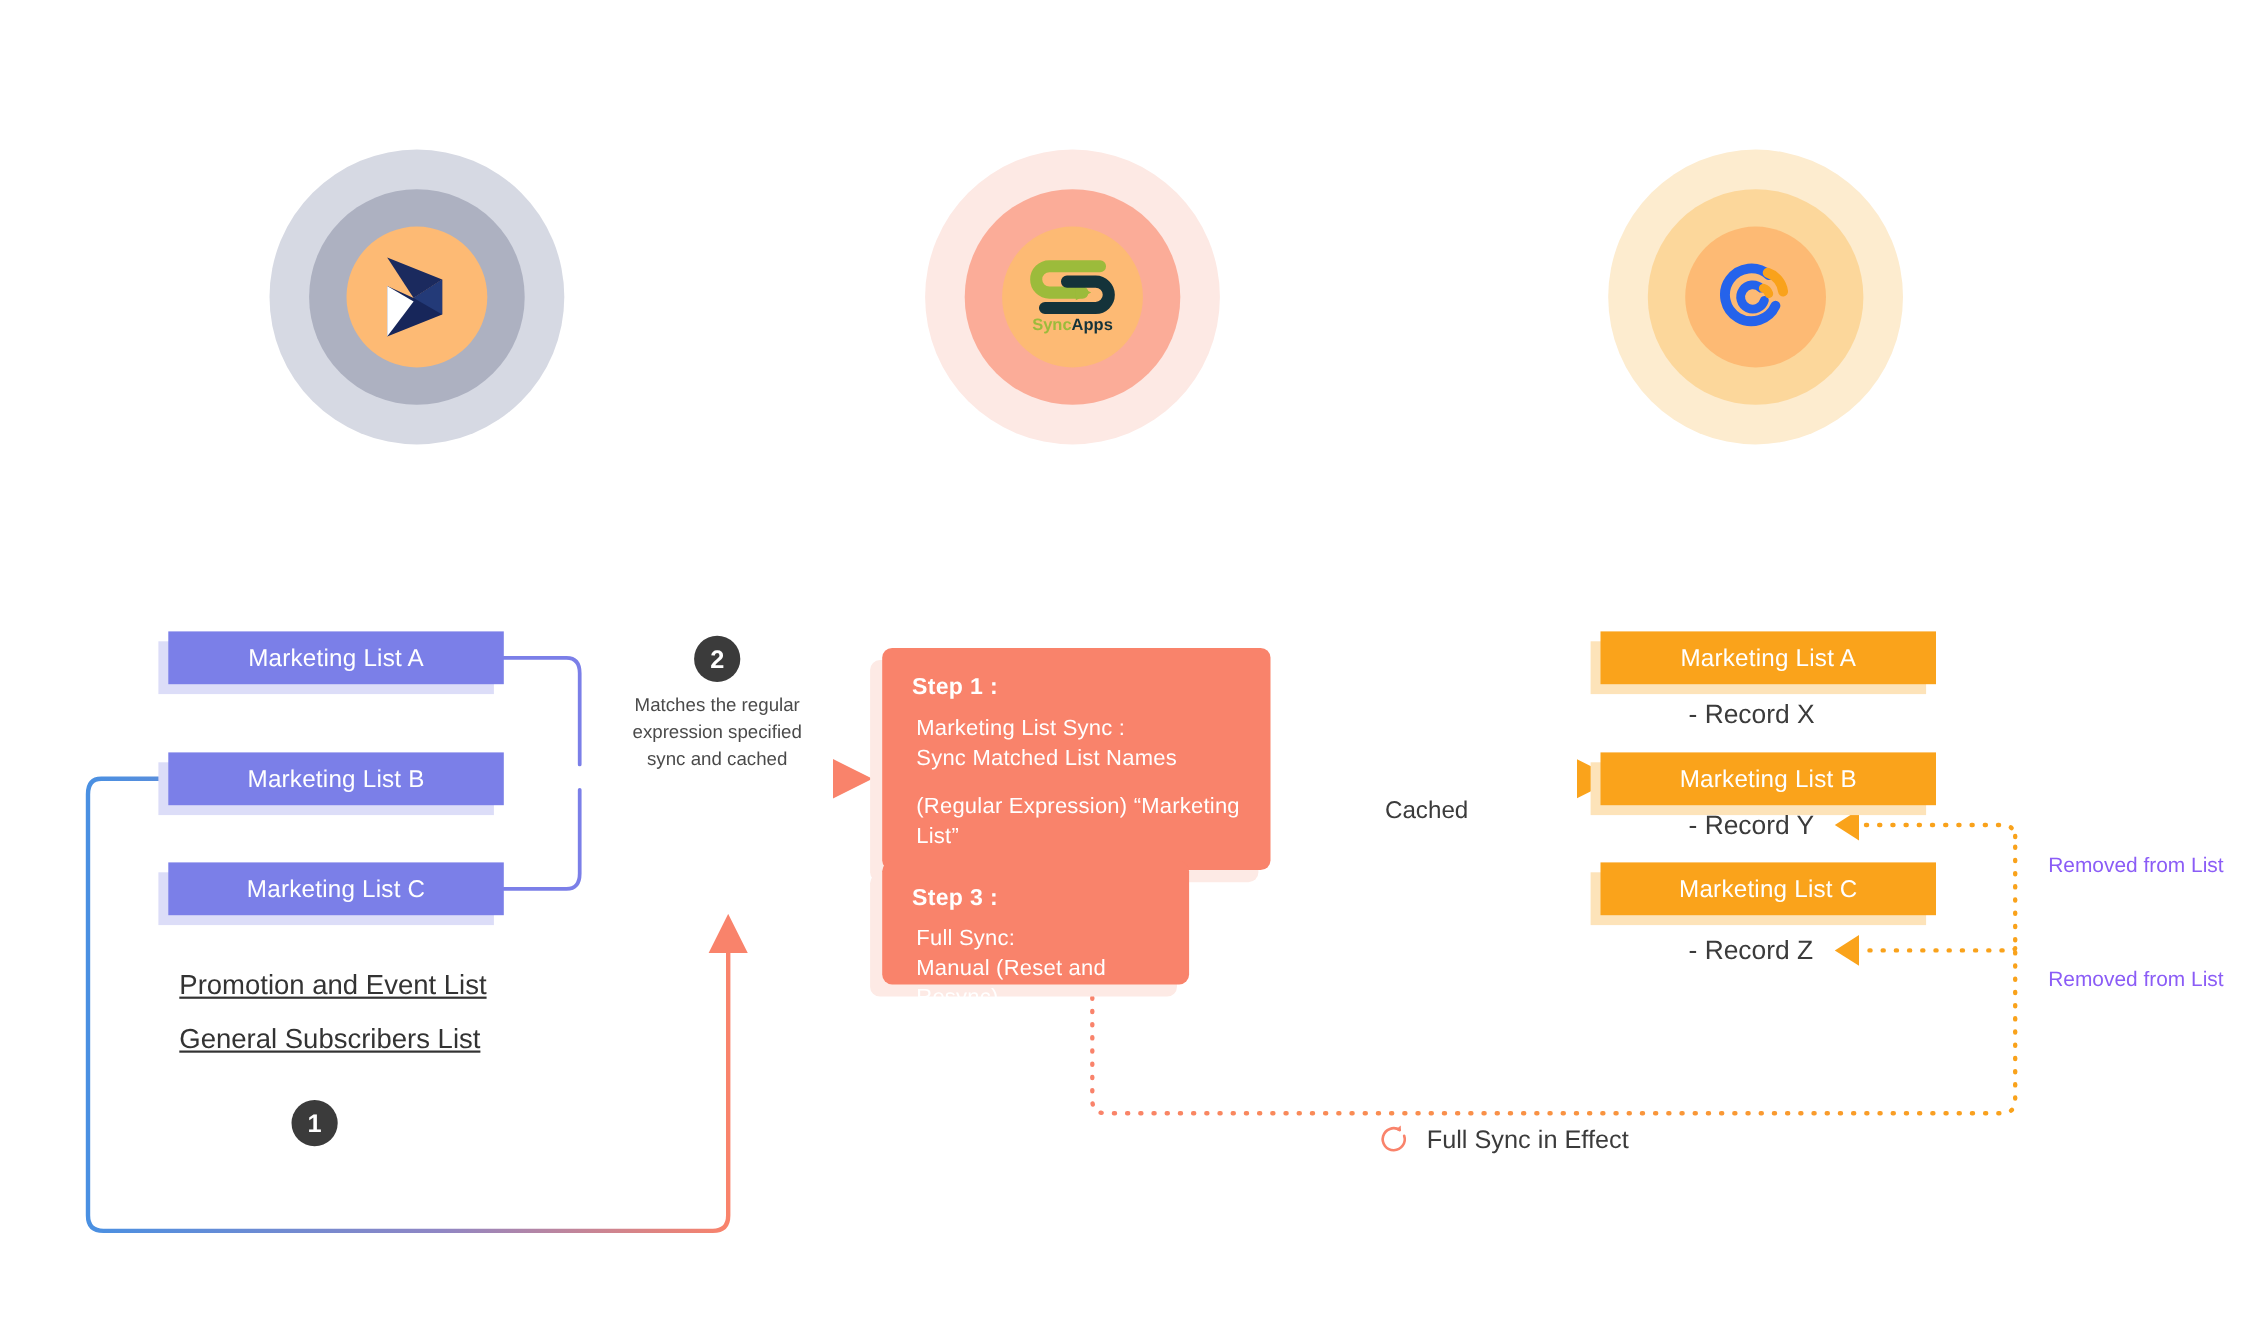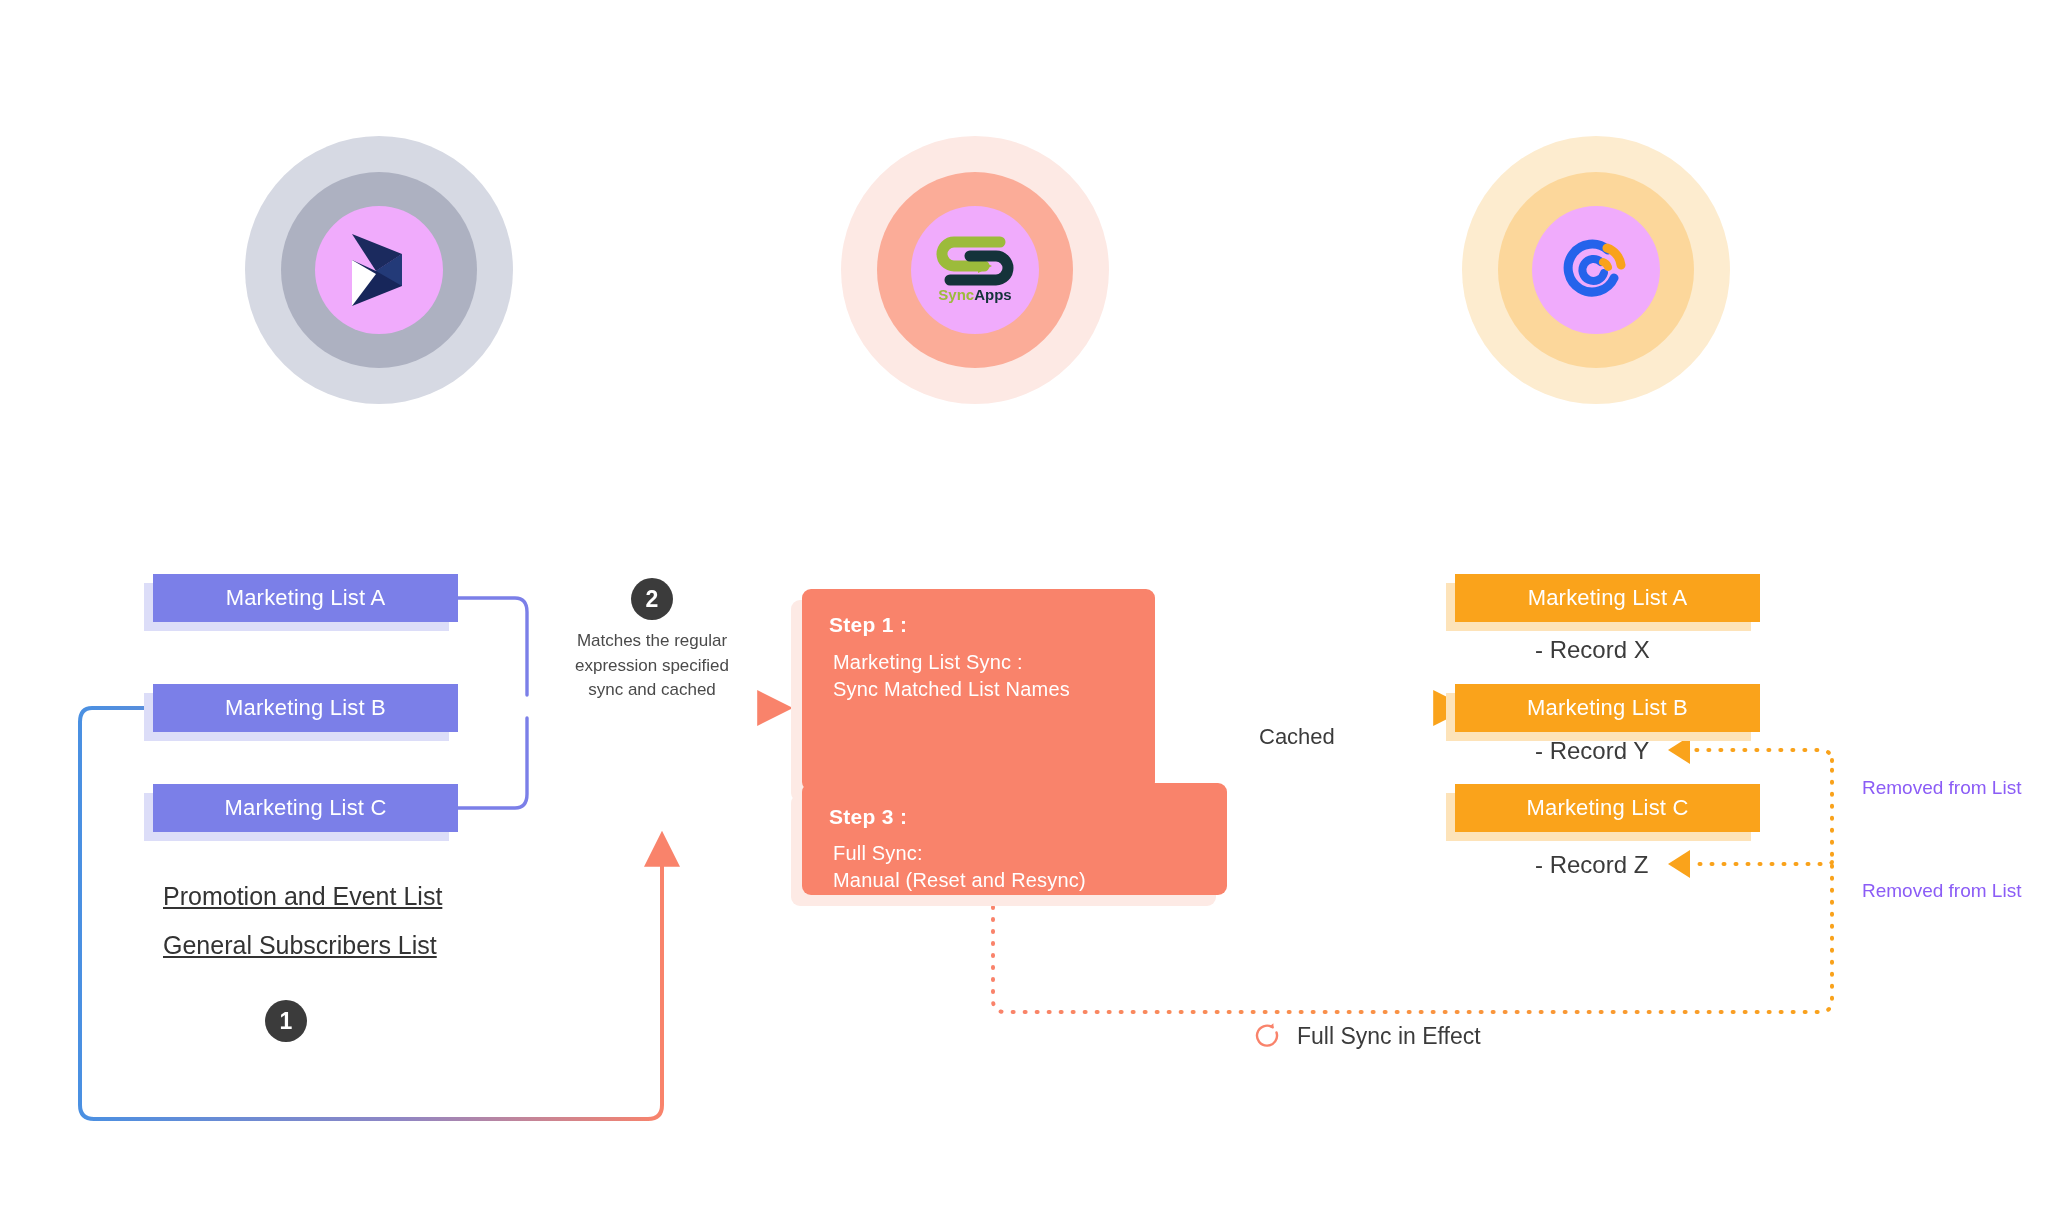--- a/index.html
+++ b/index.html
@@ -10,21 +10,21 @@
     -webkit-font-smoothing:antialiased;
   }
   .stage{position:absolute;left:0;top:0;width:2050px;height:1217px;}
   .svg-layer{position:absolute;left:0;top:0;width:2050px;height:1217px;pointer-events:none;}
 
   
   .logo-badge{position:absolute;width:268px;height:268px;border-radius:50%;
     display:flex;align-items:center;justify-content:center;}
   .ring-mid{width:196px;height:196px;border-radius:50%;
     display:flex;align-items:center;justify-content:center;}
-  .ring-core{width:128px;height:128px;border-radius:50%;background:#f0abfc;
+  .ring-core{width:128px;height:128px;border-radius:50%;background:#fdba74;
     display:flex;align-items:center;justify-content:center;}
 
   .badge-dyn{left:245px;top:136px;background:#d6d9e3;}
   .badge-dyn .ring-mid{background:#adb1c1;}
   .badge-sync{left:841px;top:136px;background:#fde9e4;}
   .badge-sync .ring-mid{background:#fbac98;}
   .badge-ac{left:1462px;top:136px;background:#fdeccf;}
   .badge-ac .ring-mid{background:#fcd79b;}
 
   
@@ -175,23 +175,24 @@
     <div>expression specified</div>
     <div>sync and cached</div>
   </div>
 
   <div class="step-card" style="left:802px;top:589px;width:353px;height:202px;">
     <div class="step-title" style="left:27px;top:24px;">Step 1 :</div>
     <div class="step-body" style="left:31px;top:60px;">
       <div>Marketing List Sync :</div>
       <div>Sync Matched List Names</div>
     </div>
-  </div>
-
-  <div class="step-card" style="left:802px;top:783px;width:425px;height:112px;">
+    <div class="step-body" style="left:31px;top:131px;">(Regular Expression) “Marketing List”</div>
+  </div>
+
+  <div class="step-card" style="left:802px;top:783px;width:279px;height:112px;">
     <div class="step-title" style="left:27px;top:22px;">Step 3 :</div>
     <div class="step-body" style="left:31px;top:57px;">
       <div>Full Sync:</div>
       <div>Manual (Reset and Resync)</div>
     </div>
   </div>
 
   <div class="cached-label" style="left:1259px;top:724px;">Cached</div>
 
   <div class="list-box orange" style="left:1455px;top:574px;">

